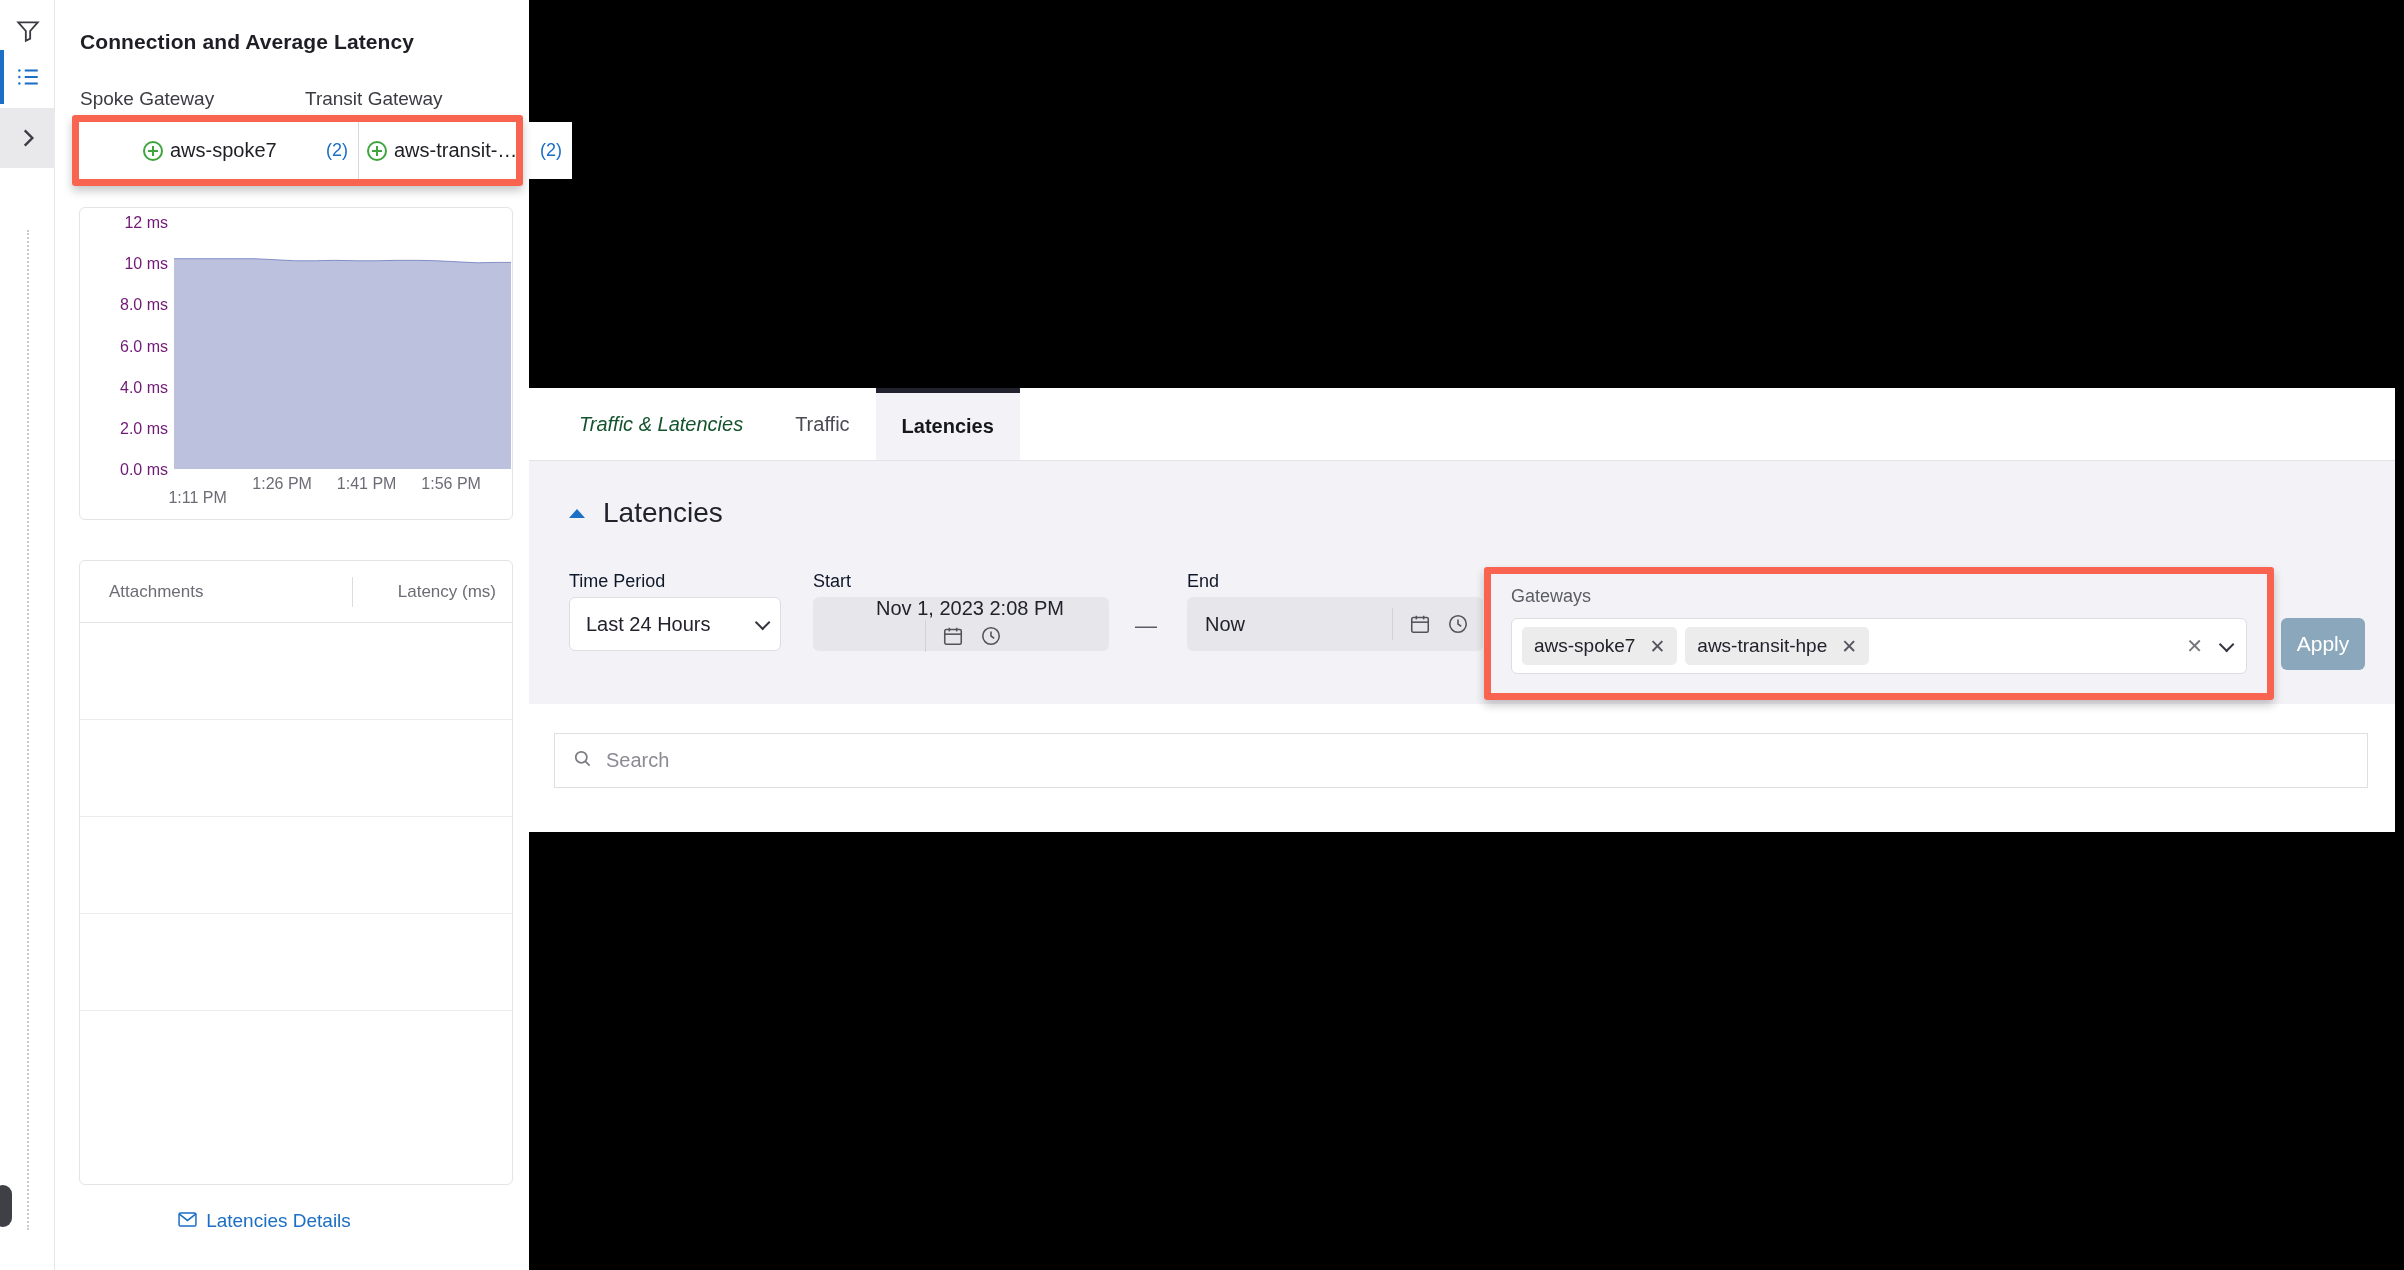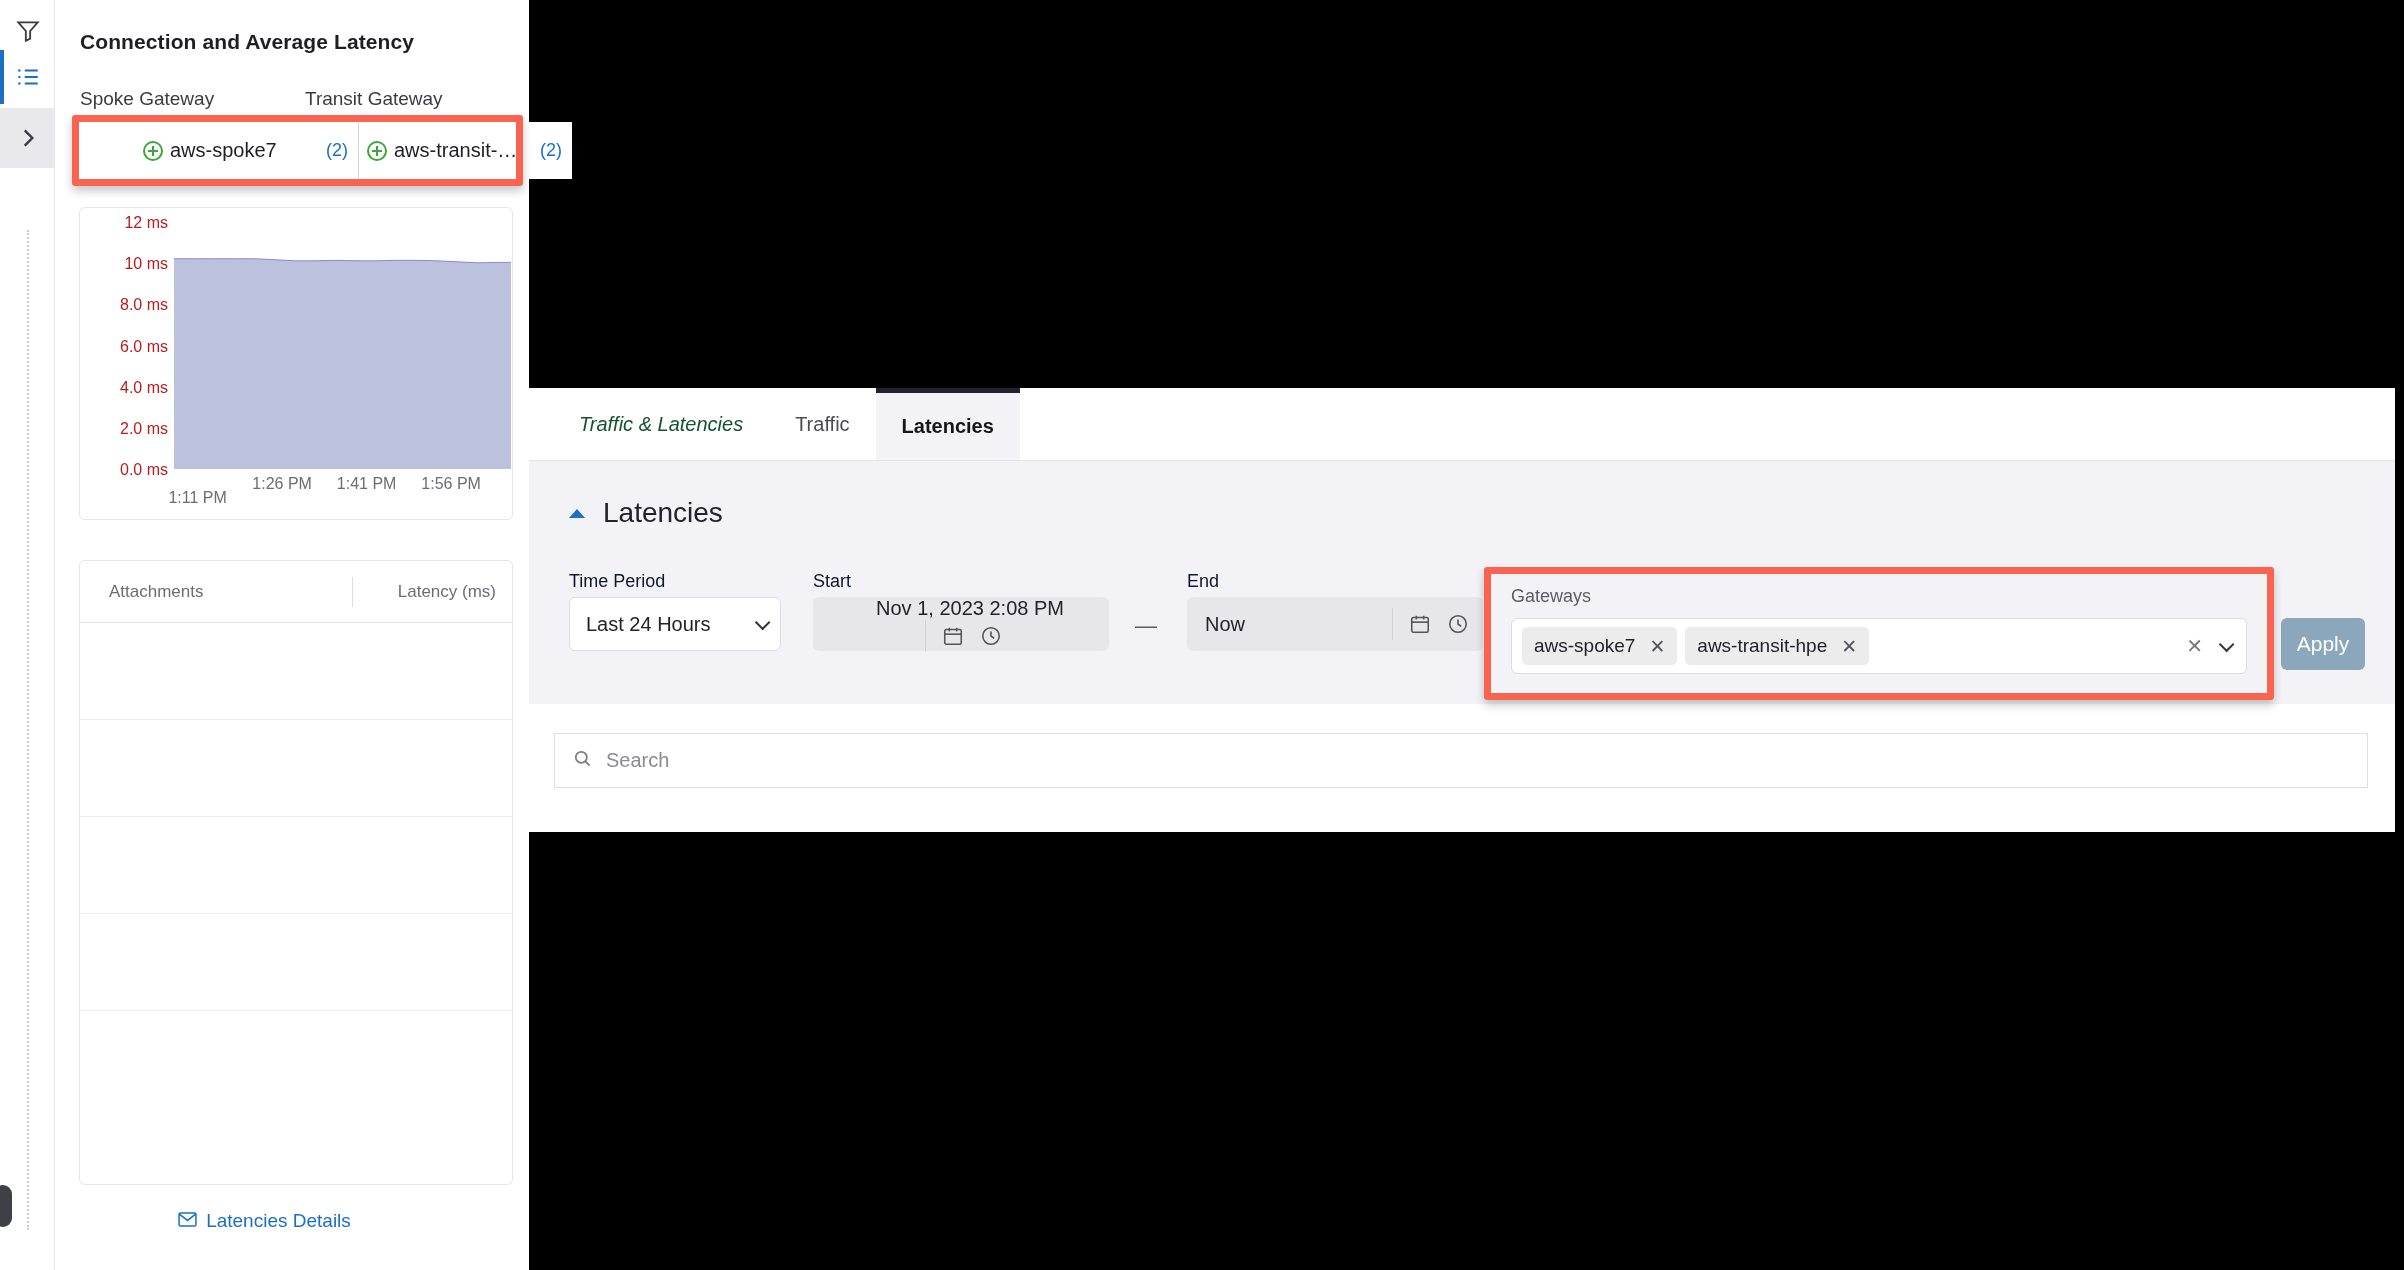--- a/index.html
+++ b/index.html
@@ -95,21 +95,21 @@
 
   
   .chart-card {
     position: absolute; left: 79px; top: 207px; width: 434px; height: 110px;
     background: #ffffff; border: 1px solid #e4e4e8; border-radius: 6px;
   }
   .chart-card { height: 313px; }
   .chart-inner { position: absolute; inset: 0; }
   .y-tick {
     position: absolute; right: 0; width: 100%;
-    font-size: 16px; color: #b91c1c; text-align: left;
+    font-size: 16px; color: #701a75; text-align: left;
   }
   .y-label-col { position: absolute; left: 14px; top: 0; width: 74px; height: 100%; }
   .y-label-col .y-tick { text-align: right; }
   .plot {
     position: absolute; left: 94px; top: 16px; right: 1px; bottom: 50px;
     overflow: hidden;
   }
   .plot svg { display: block; width: 100%; height: 100%; }
   .x-axis-row {
     position: absolute; left: 94px; right: 0; bottom: 22px; height: 22px;

